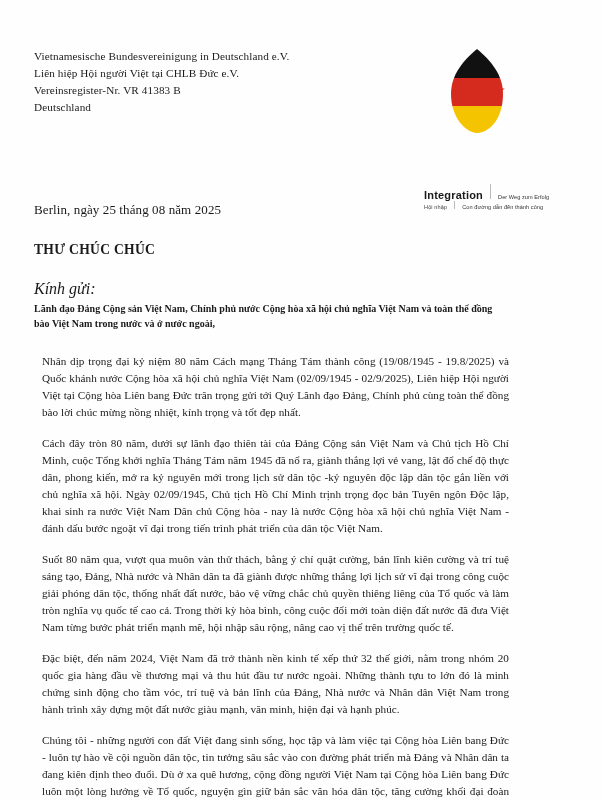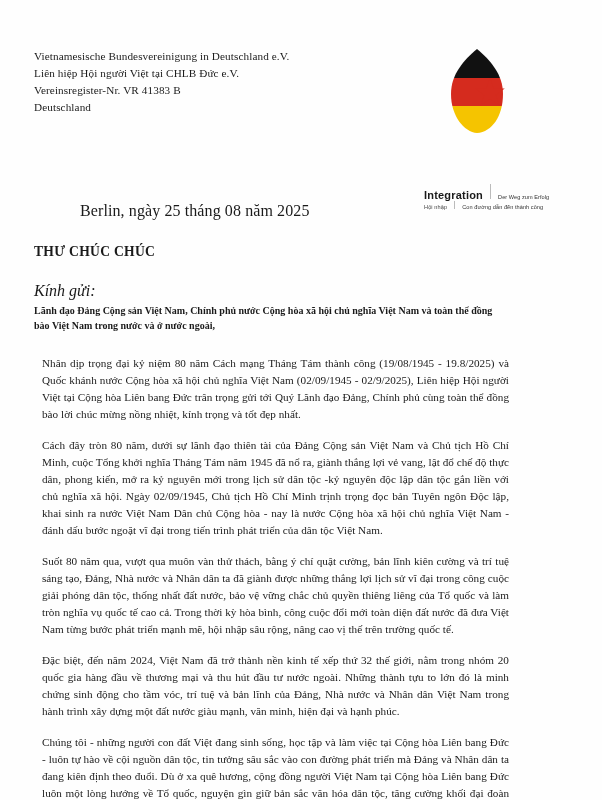--- a/index.html
+++ b/index.html
@@ -89,23 +89,22 @@
     display: inline-block;
     width: 1px;
     height: 15px;
     background: #bbb;
     margin: 0 3px;
     vertical-align: middle;
   }
 
   .dateline {
     margin-top: 44px;
-    font-size: 16px;
+    font-size: 13px;
     letter-spacing: 0.1px;
-    margin-left: 46px;
   }
   .doc-title {
     margin-top: 24px;
     font-size: 13.6px;
     font-weight: 700;
     letter-spacing: 0.3px;
   }
   .recipient-label {
     margin-top: 22px;
     font-size: 16px;

